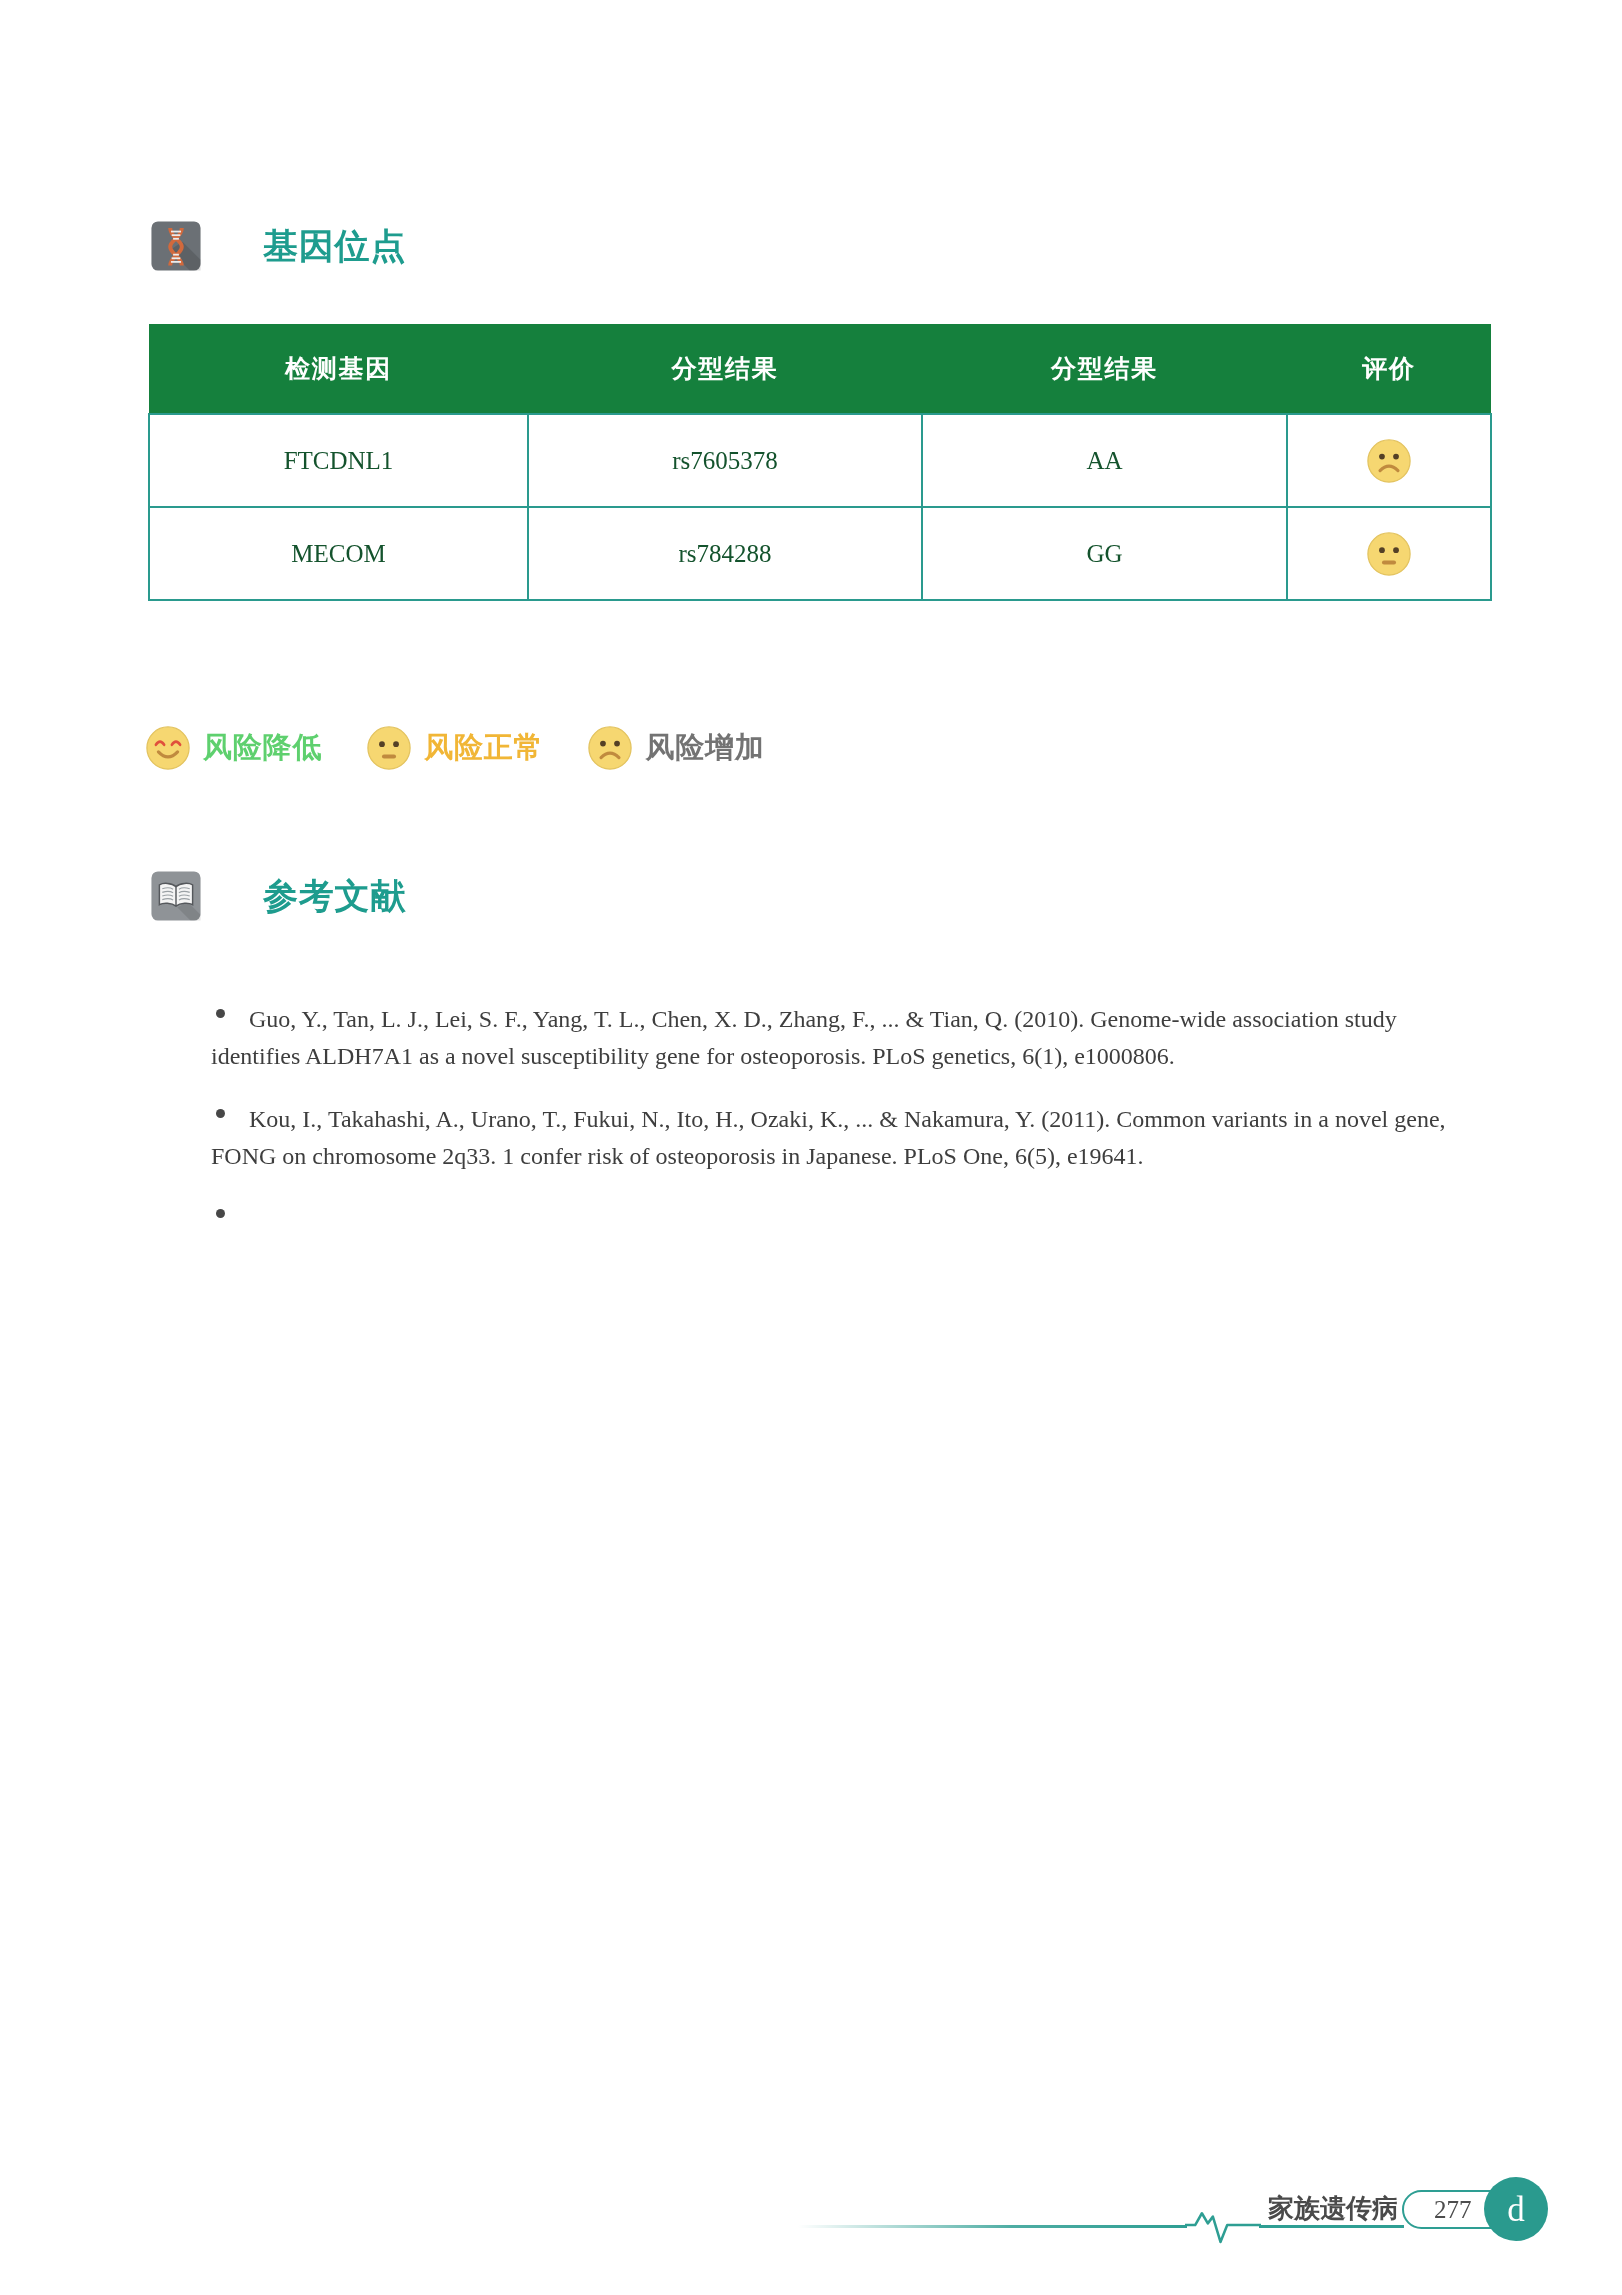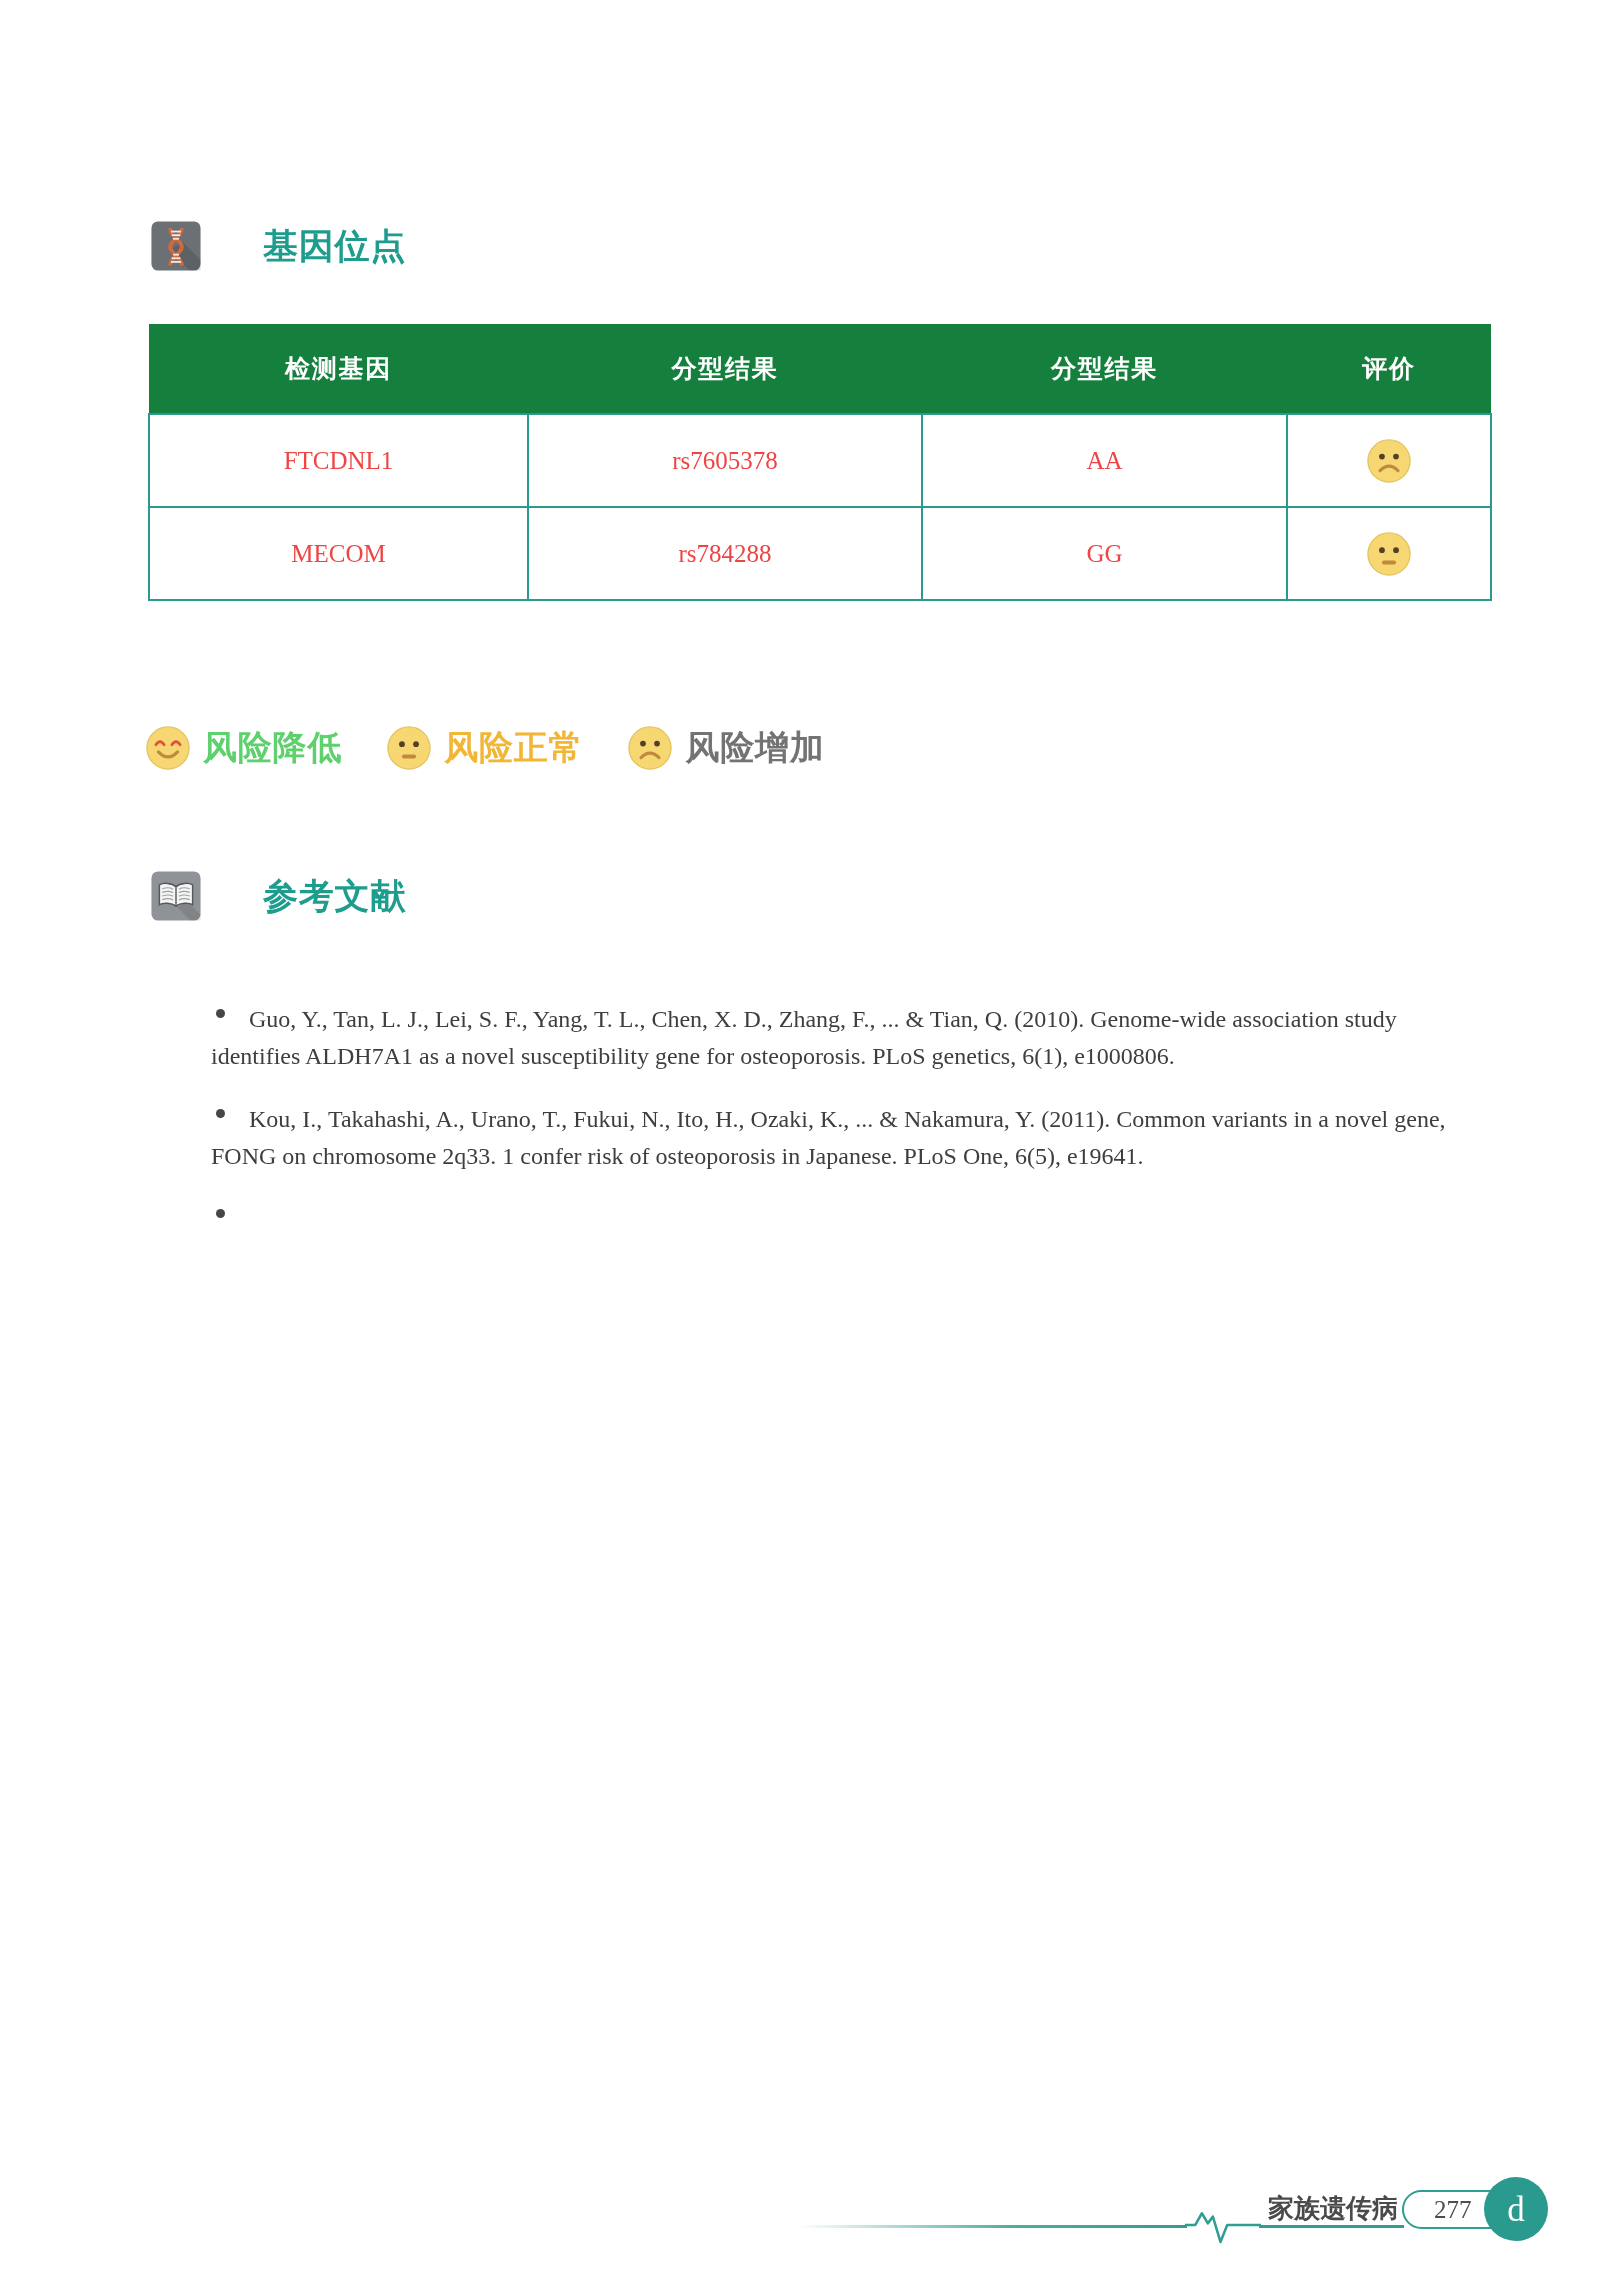--- a/index.html
+++ b/index.html
@@ -19,29 +19,29 @@
     position:absolute;left:148px;top:324px;width:1342px;
     border-collapse:collapse;table-layout:fixed;
   }
   .gene-table th{
     height:87px;background:#15803d;color:#ffffff;
     font-size:25px;font-weight:700;letter-spacing:1.7px;border:none;text-align:center;margin-left:35px;
   }
   .gene-table td{
     height:89px;border:2.5px solid #2A9A8E;background:#ffffff;
     text-align:center;vertical-align:middle;
-    font-family:"Liberation Serif",serif;font-size:25px;color:#ef4444;
+    font-family:"Liberation Serif",serif;font-size:25px;color:#14532d;
   }
   .gene-table td .emoji{display:block;margin:0 auto;width:46px;height:46px;}
 
   
   .legend{position:absolute;left:145px;top:723px;display:flex;align-items:center;gap:44px;height:49px;}
   .legend-item{display:flex;align-items:center;gap:12px;}
   .legend-item .emoji{width:46px;height:46px;display:block;}
-  .legend-label{font-size:34px;font-weight:700;letter-spacing:0.8px;}
+  .legend-label{font-size:29px;font-weight:700;letter-spacing:0.8px;}
 
   
   .references{position:absolute;left:211px;top:1001px;width:1277px;}
   .ref{
     margin:0 0 26px 0;position:relative;text-indent:38px;
     font-family:"Liberation Serif",serif;font-size:24px;line-height:37px;color:#3E3E3E;
   }
   .bullet{
     position:absolute;left:5px;top:7.6px;width:9.3px;height:9.3px;border-radius:50%;
     background:#474747;text-indent:0;

